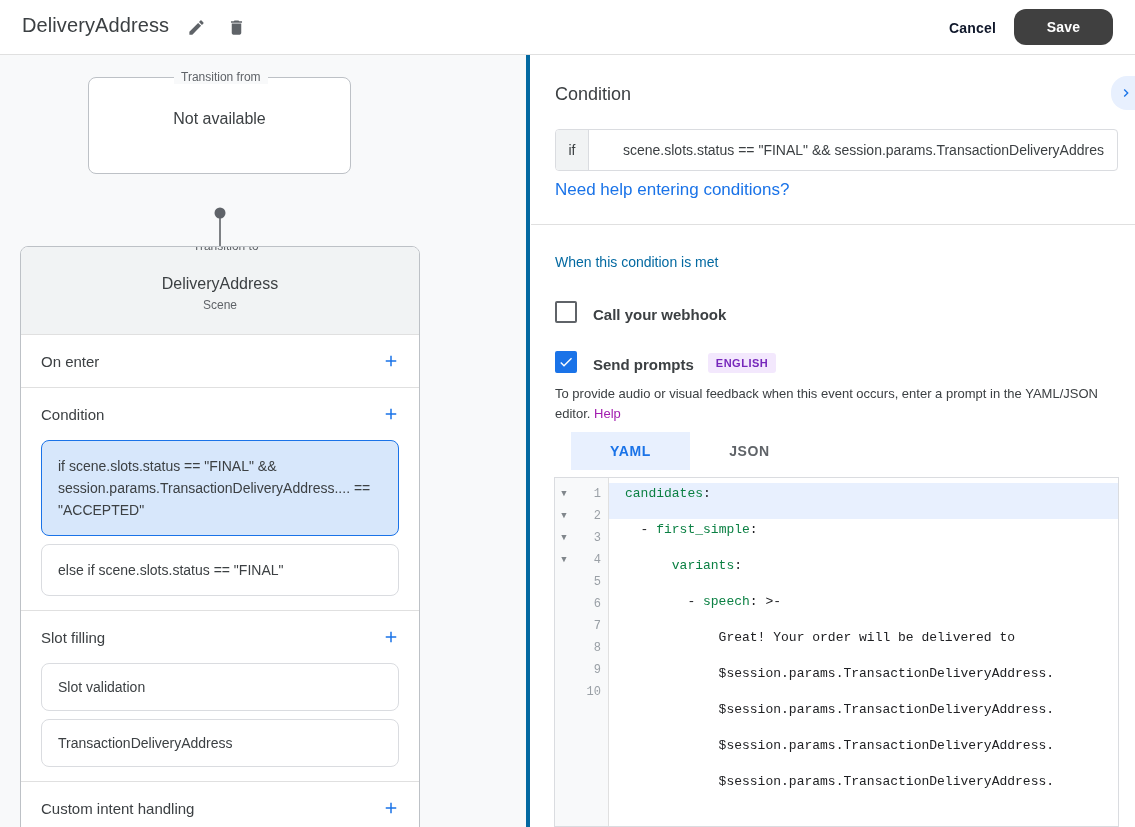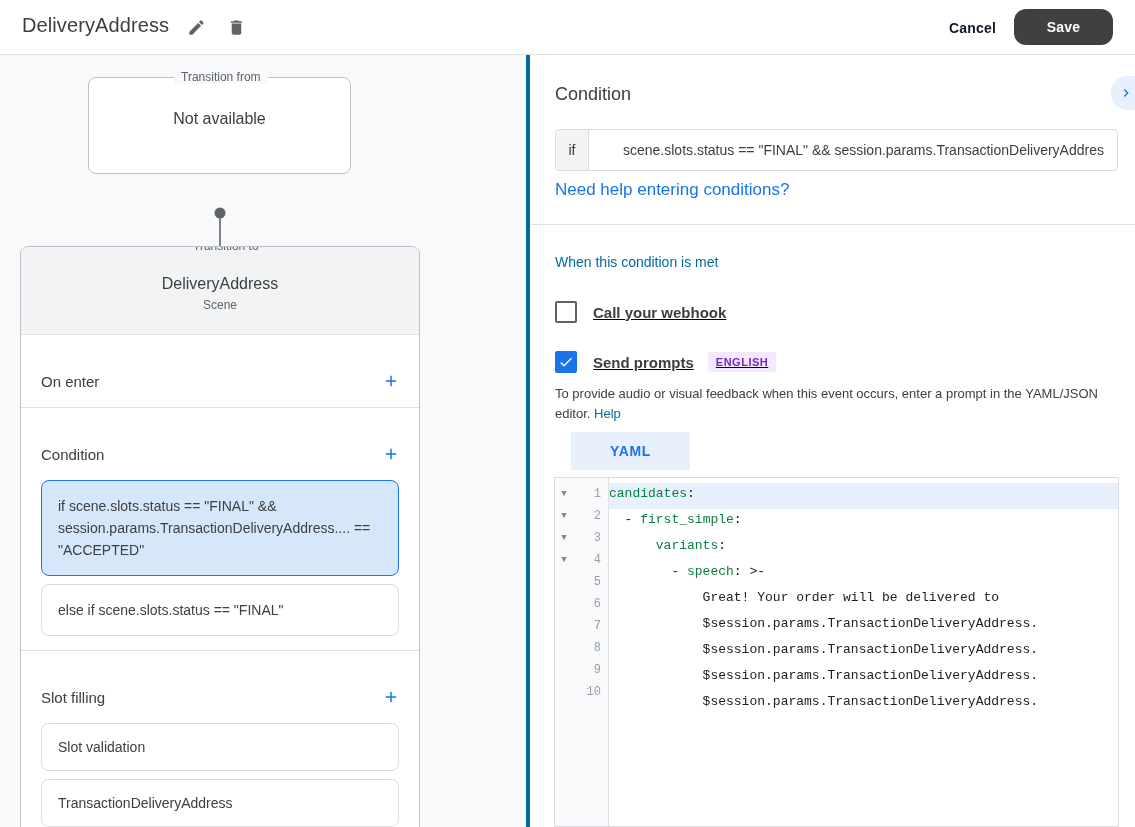--- a/index.html
+++ b/index.html
@@ -104,21 +104,20 @@
     position: absolute; left: 0; right: 0; top: 51px;
     text-align: center; font-size: 12px; color: #5f6368;
   }
 
   .section { border-bottom: 1px solid #e0e0e0; background: #ffffff; }
   .section:last-child { border-bottom: none; }
   .section-head {
     position: relative; height: 52px;
     display: flex; align-items: center;
     padding: 0 14px 0 20px;
-    margin-top: 20px;
   }
   .section-title { font-size: 15px; color: #3c4043; flex: 1; }
   .plus-btn {
     width: 28px; height: 28px; border-radius: 50%;
     display: flex; align-items: center; justify-content: center;
     color: #1a73e8; font-size: 22px; line-height: 1; cursor: pointer;
     font-weight: 300;
   }
   .section-body { padding: 0 20px 14px 20px; }
 
@@ -185,21 +184,21 @@
   #cond-help {
     position: absolute; left: 24px; top: 125px;
     font-size: 17px; color: #1a73e8; cursor: pointer;
   }
 
   #met-heading {
     position: absolute; left: 24px; top: 199px;
     font-size: 14px; color: #0369a1;
   }
 
-  .check-row { position: absolute; display: flex; align-items: center; text-decoration: underline; }
+  .check-row { position: absolute; display: flex; align-items: flex-end; }
   #webhook-row { left: 24px; top: 246px; }
   #prompts-row { left: 24px; top: 296px; }
   .checkbox {
     width: 22px; height: 22px; border-radius: 2px;
     border: 2px solid #5f6368; background: #ffffff;
     cursor: pointer; flex: 0 0 auto;
   }
   .checkbox.checked {
     background: #1a73e8; border-color: #1a73e8;
     display: flex; align-items: center; justify-content: center;
@@ -209,21 +208,21 @@
   }
   #lang-badge {
     margin-left: 14px; background: #f3e8fd; color: #7627bb;
     font-size: 11px; font-weight: bold; letter-spacing: .5px;
     padding: 4px 8px; border-radius: 3px;
   }
   #prompt-desc {
     position: absolute; left: 24px; top: 329px; width: 565px;
     font-size: 13px; color: #3c4043; line-height: 20px;
   }
-  #prompt-desc a { color: #0369a1; text-decoration: none; cursor: pointer; }
+  #prompt-desc a { color: #a21caf; text-decoration: none; cursor: pointer; }
 
   #tabs { position: absolute; left: 40px; top: 377px; display: flex; }
   .tab {
     width: 119px; height: 38px;
     display: flex; align-items: center; justify-content: center;
     font-size: 14px; font-weight: bold; letter-spacing: .6px;
     color: #5f6368; cursor: pointer;
   }
   .tab.active { background: #e8f0fe; color: #1a73e8; }
 
@@ -247,21 +246,21 @@
     width: 18px; text-align: center; font-size: 9px; color: #80868b;
     cursor: pointer;
   }
   .gutter-num { flex: 1; text-align: right; padding-right: 7px; }
   #code {
     flex: 1; padding-top: 5px; position: relative;
     font-family: "Liberation Mono", monospace; font-size: 13px;
     overflow: hidden; white-space: pre;
   }
   .code-line {
-    height: 26px; line-height: 22px; padding-left: 0;
+    height: 36px; line-height: 22px; padding-left: 16px;
     color: #202124;
   }
   .code-line.highlight { background: #e8f0fe; }
   .k { color: #0b8043; }
   .p { color: #202124; }
 </style>
 </head>
 <body>
 
 <div id="topbar">
@@ -393,20 +392,21 @@
     <div id="lang-badge">ENGLISH</div>
   </div>
 
   <div id="prompt-desc">
     <span>To provide audio or visual feedback when this event occurs, enter a prompt in the YAML/JSON editor.</span>
     <a>Help</a>
   </div>
 
   <div id="tabs">
     <div class="tab active">YAML</div>
+    <div class="tab">JSON</div>
   </div>
 
   <div id="editor">
     <div id="gutter">
         <div class="gutter-line">
           <span class="fold">▼</span>
           <span class="gutter-num">1</span>
         </div>
         <div class="gutter-line">
           <span class="fold">▼</span>

